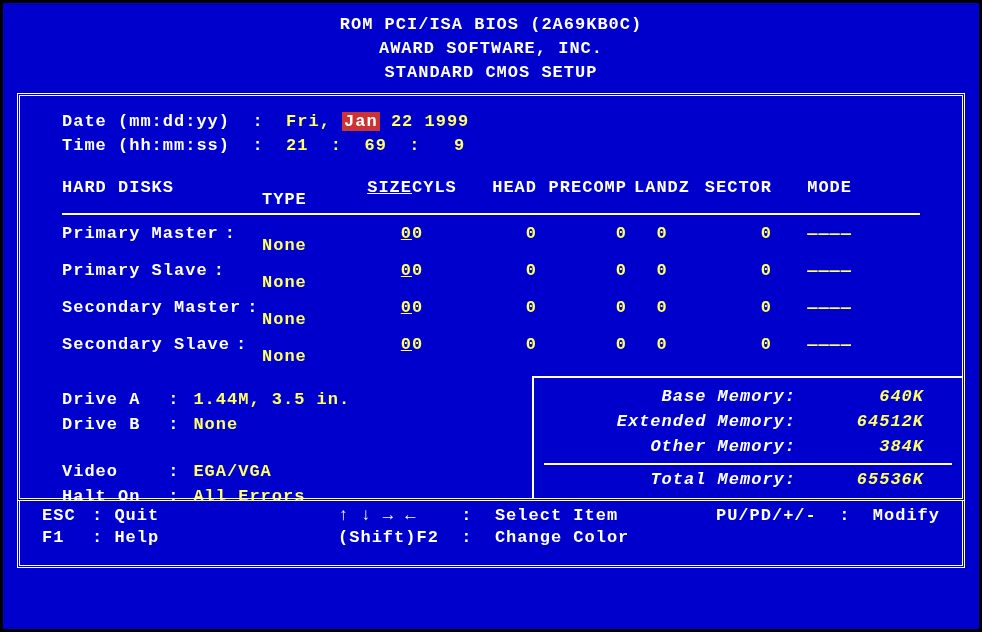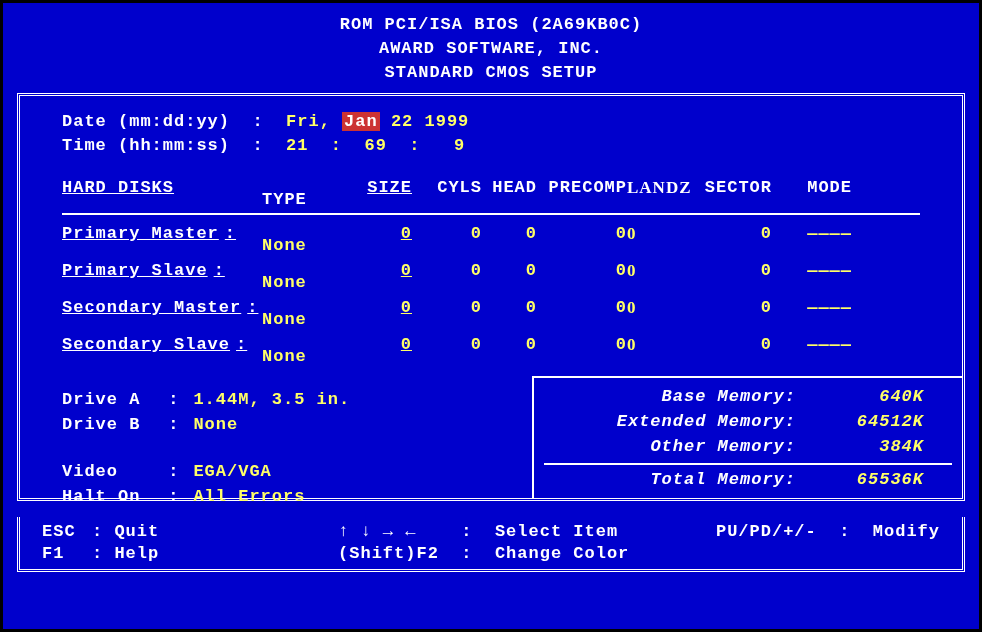--- a/index.html
+++ b/index.html
@@ -43,27 +43,27 @@
     color: #fff;
     padding: 0 2px;
   }
   .disk-header {
     display: flex;
     margin-top: 20px;
     margin-left: 20px;
     color: #fff;
   }
   .disk-header span, .disk-row span { display: inline-block; }
-  .c-name { width: 200px; text-decoration: underline; }
+  .c-name { width: 200px; }
   .c-type { width: 80px; text-align: left; margin-top: 12px; }
   .c-size { width: 70px; text-align: right; text-decoration: underline; }
-  .c-cyls { width: 70px; text-align: right; }
+  .c-cyls { width: 70px; text-align: left; }
   .c-head { width: 55px; text-align: right; }
   .c-precomp { width: 90px; text-align: right; }
-  .c-landz { width: 70px; text-align: left; font-family: Liberation Serif, serif; }
+  .c-landz { width: 70px; text-align: center; }
   .c-sector { width: 75px; text-align: right; }
   .c-mode { width: 80px; text-align: right; }
   hr.rule {
     border: none;
     border-top: 2px solid #fff;
     margin: 4px 20px 6px 20px;
   }
   .disk-row {
     display: flex;
     margin-left: 20px;
@@ -89,22 +89,22 @@
     right: 0;
     bottom: 0;
   }
   .mem-row { display: flex; line-height: 25px; font-style: italic; }
   .mem-label { width: 260px; text-align: right; padding-right: 8px; }
   .mem-val { width: 120px; text-align: right; color: #ffff66; }
   .mem-sep { border-top: 2px solid #fff; margin: 4px 0 2px 0; }
   .footer {
     border: 3px double #fff;
     border-top: none;
-    margin: 16px 14px;
-    padding: 4px 22px 4px 22px;
+    margin: 0 14px;
+    padding: 4px 22px 16px 22px;
     display: flex;
     line-height: 22px;
   }
   .footer-col1 { width: 300px; }
   .footer-col2 { width: 330px; }
   .footer-col3 { width: 280px; text-align: right; }
   .key-lbl { display: inline-block; width: 50px; }
 </style>
 </head>
 <body>

